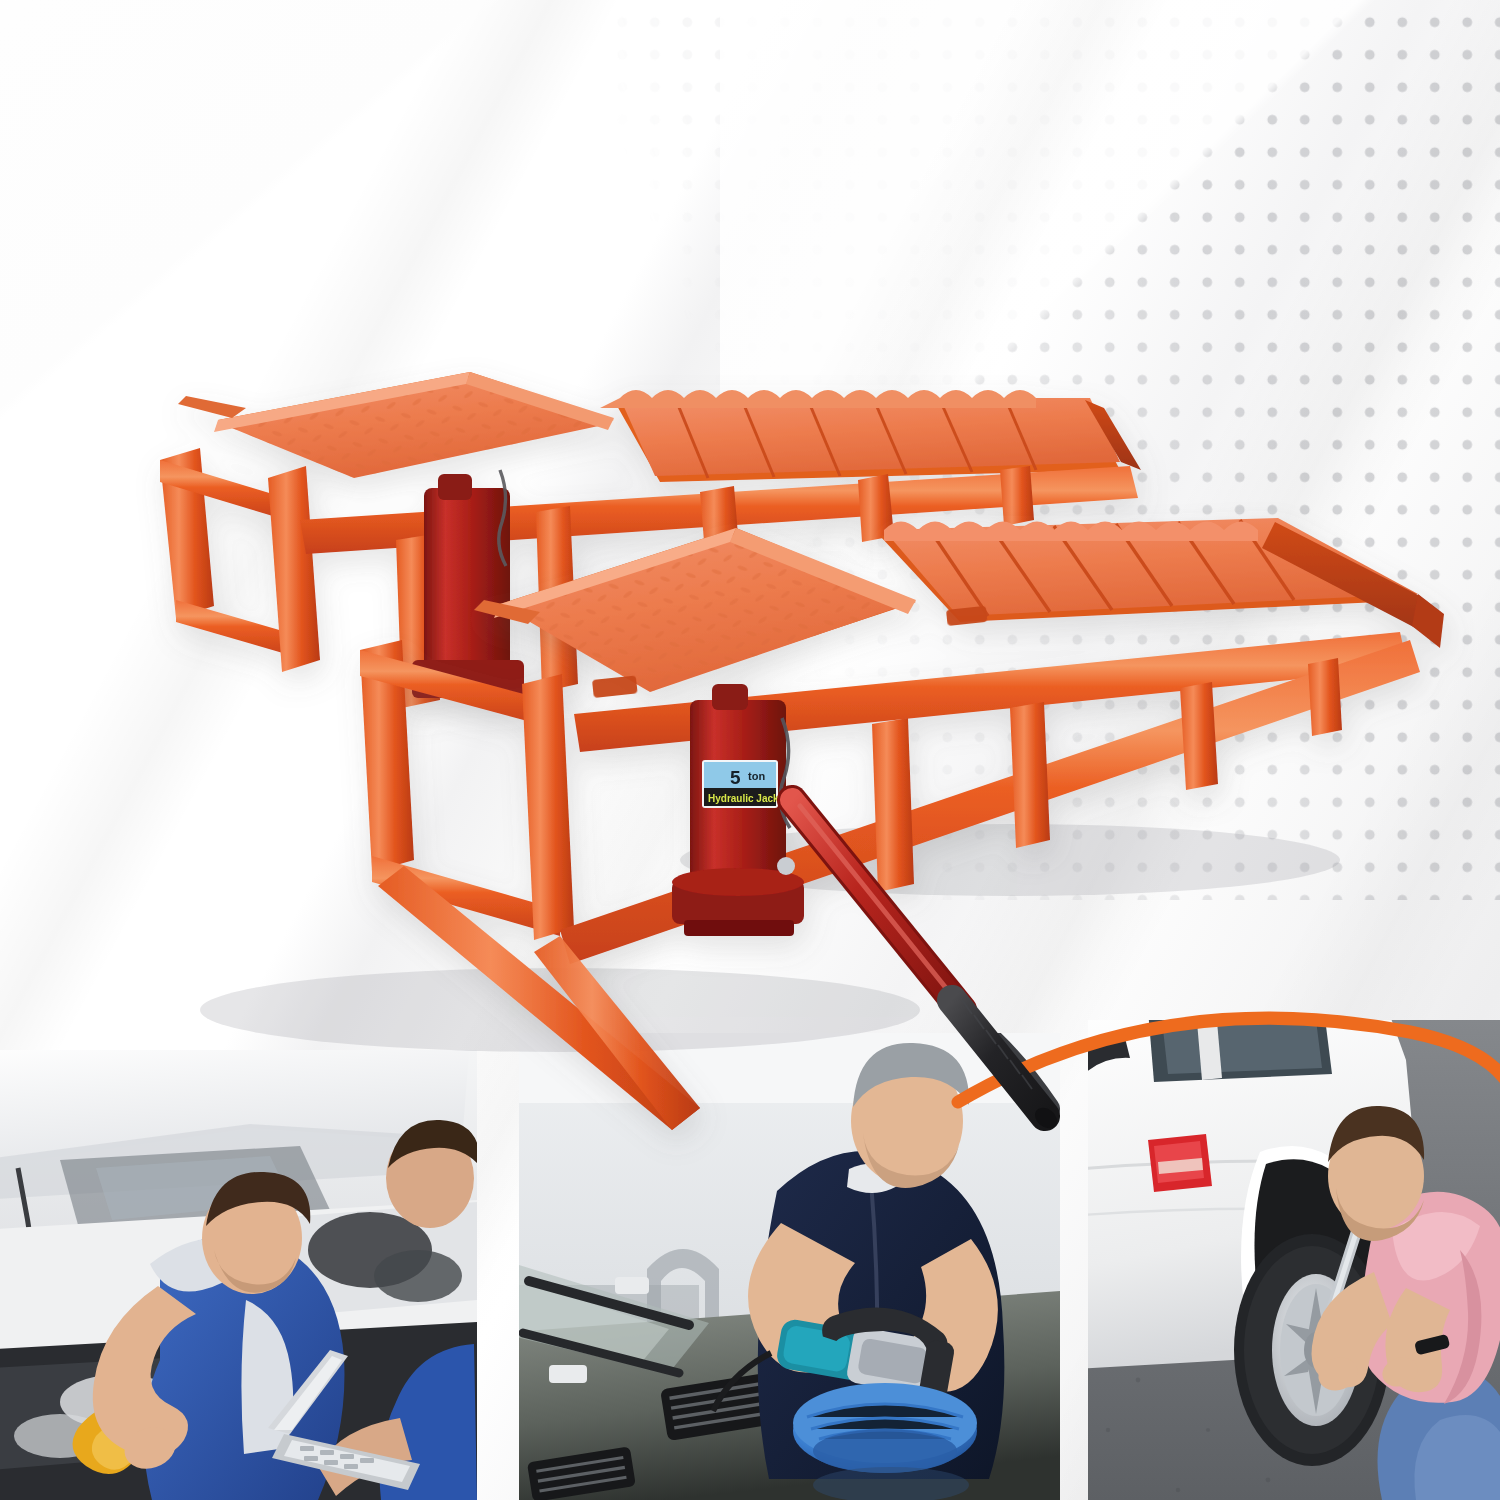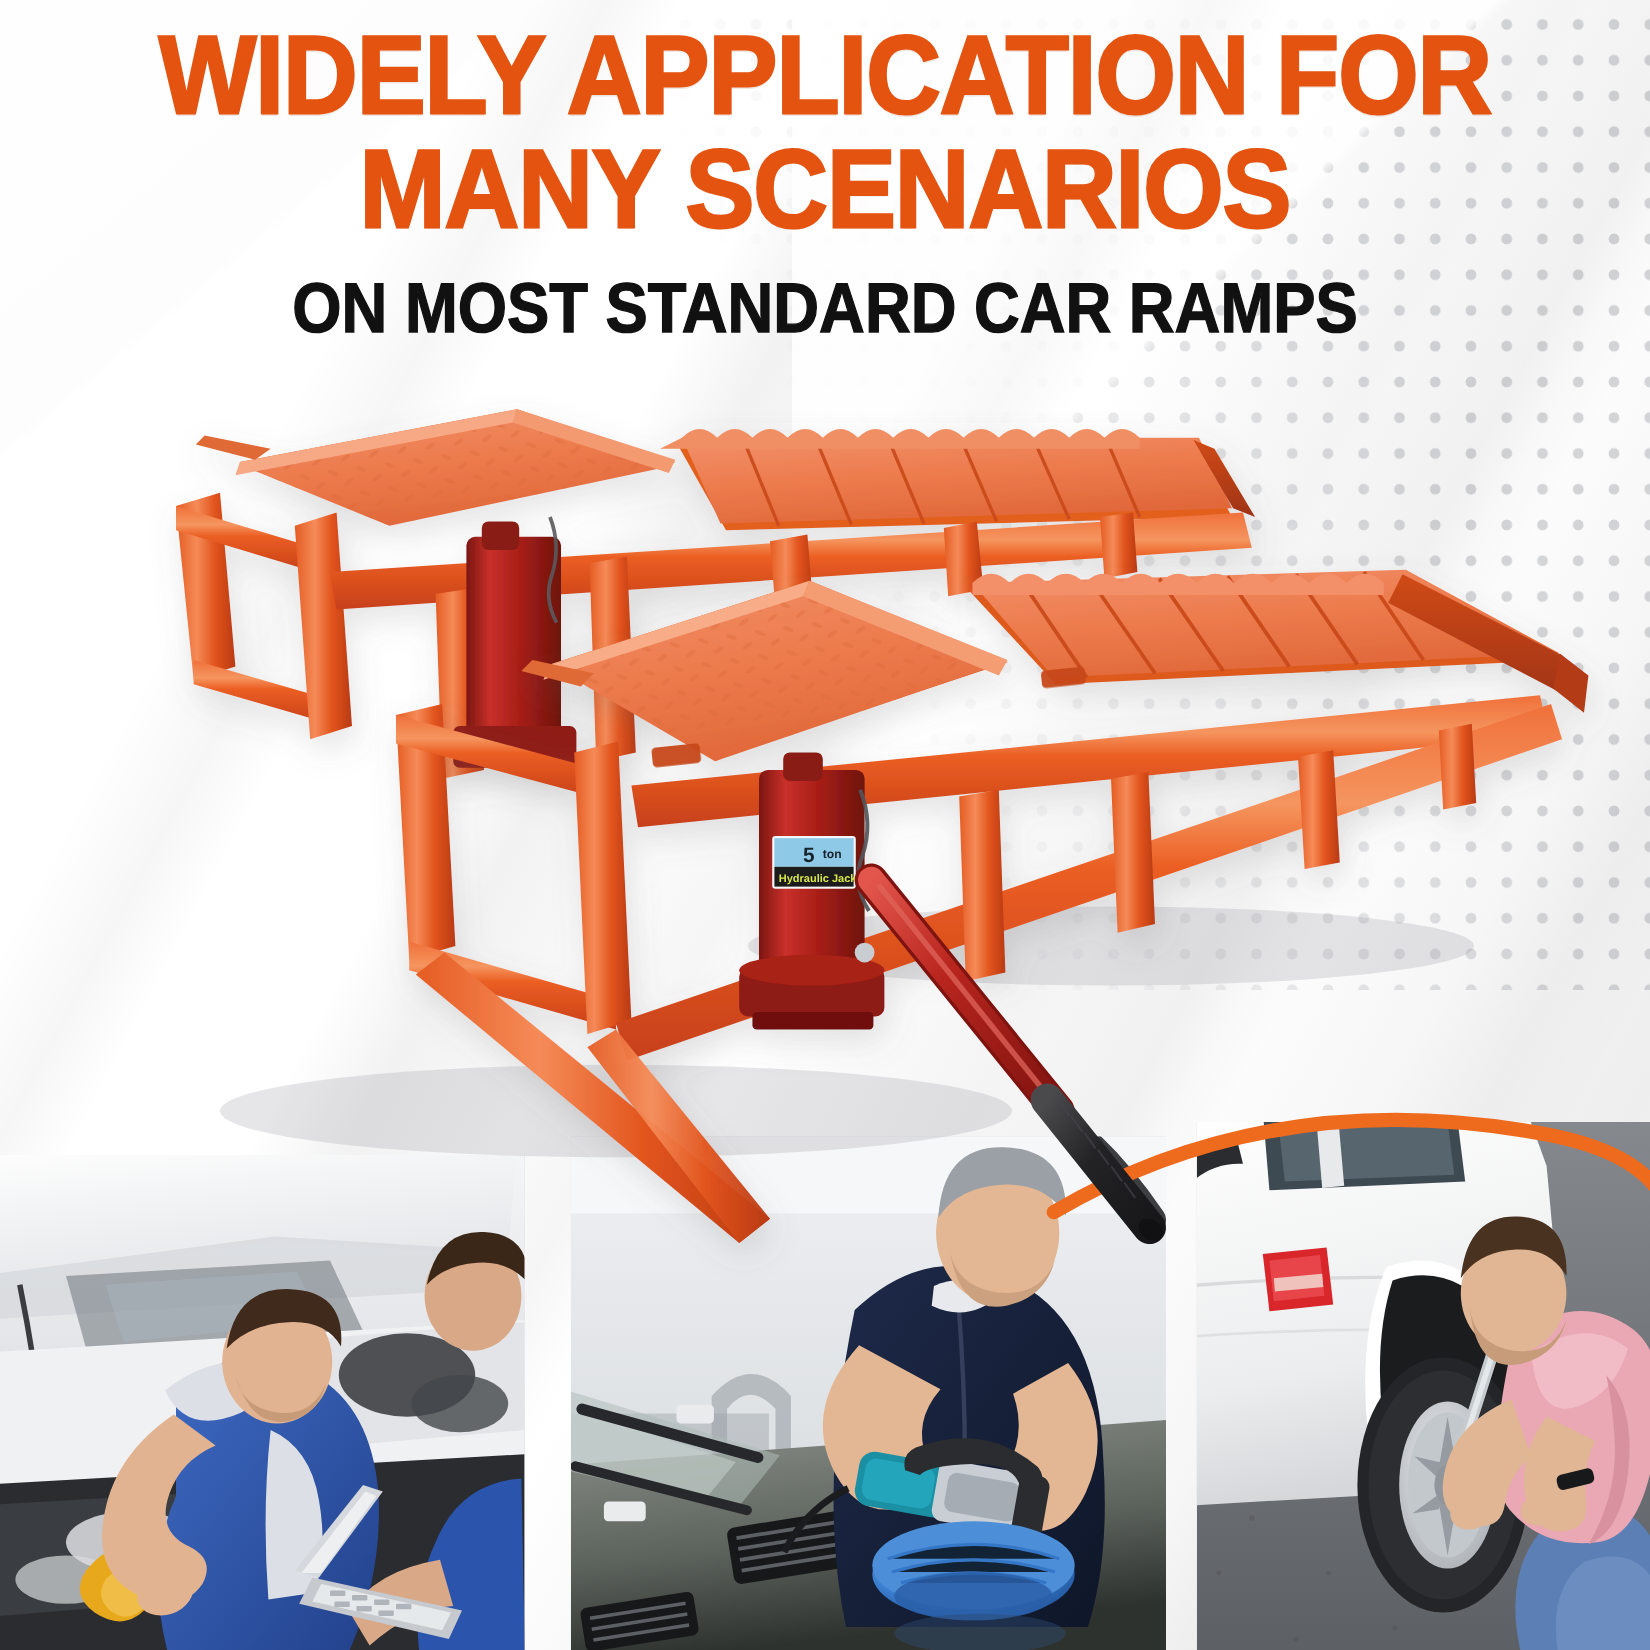--- a/index.html
+++ b/index.html
@@ -97,25 +97,20 @@
 <body>
 
 <div id="stage">
 
   <div class="bg-base"></div>
   <div class="bg-dots"></div>
   <div class="bg-diag-wash"></div>
   <div class="bg-streaks"></div>
   <div class="bg-wedge-tl"></div>
 
-  <div class="headings">
-    <div class="hl">WIDELY APPLICATION FOR</div>
-    <div class="hl l2">MANY SCENARIOS</div>
-    <div class="sub">ON MOST STANDARD CAR RAMPS</div>
-  </div>
 
   <svg id="product" viewBox="0 0 1500 1180">
     <defs>
       <linearGradient id="gOrTop" x1="0" y1="0" x2="0.3" y2="1">
         <stop offset="0%" stop-color="#F08A5D"></stop>
         <stop offset="55%" stop-color="#EE7A4B"></stop>
         <stop offset="100%" stop-color="#E2seven"></stop>
       </linearGradient>
       <linearGradient id="gPlate" x1="0" y1="0" x2="0.4" y2="1">
         <stop offset="0%" stop-color="#F2906A"></stop>

